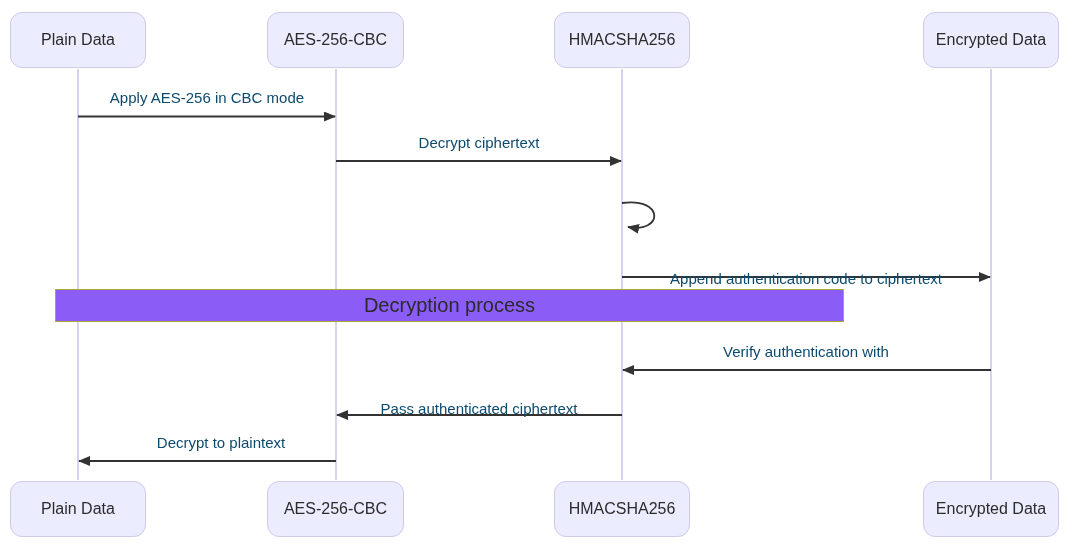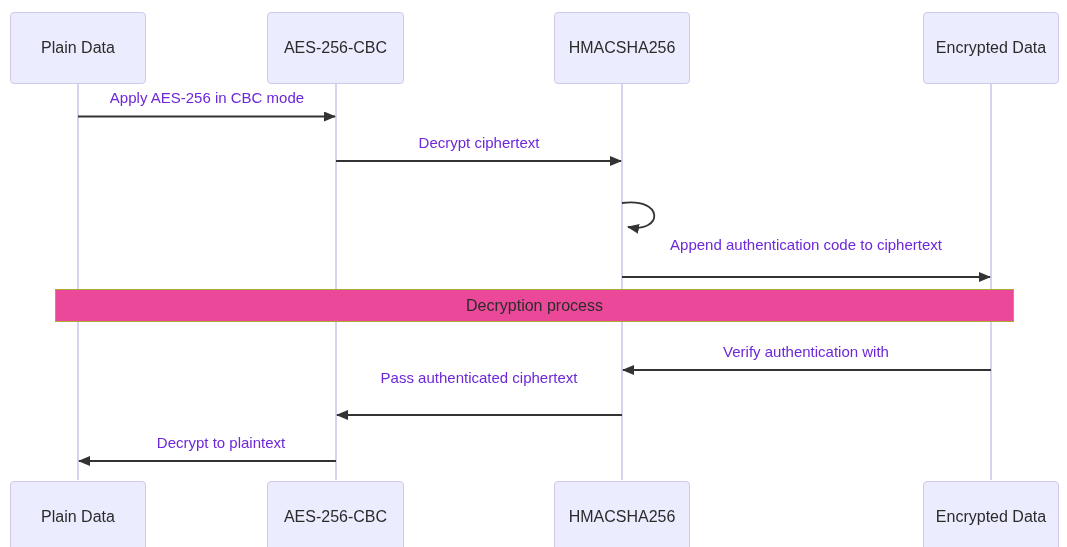--- a/index.html
+++ b/index.html
@@ -11,59 +11,59 @@
     position: relative;
     width: 1067px;
     height: 547px;
     background: #ffffff;
     font-family: "Liberation Sans", sans-serif;
     color: #333333;
     overflow: hidden;
   }
   .actor-box {
     position: absolute;
-    height: 72px;
+    height: 56px;
     background: #ECECFF;
     border: 1px solid #d0c9e8;
-    border-radius: 4px;
+    border-radius: 12px;
     display: flex;
     align-items: center;
     justify-content: center;
     font-size: 16px;
     color: #2b2b2b;
     box-sizing: border-box;
   }
   .lifeline {
     position: absolute;
     width: 2px;
     top: 69px;
     height: 411px;
     background: #d9d2ef;
   }
   .msg-label {
     position: absolute;
     transform: translateX(-50%);
     font-size: 15px;
     white-space: nowrap;
-    color: #6d28d9;
+    color: #0c4a6e;
     line-height: 18px;
   }
   .note-band {
     position: absolute;
     left: 55px;
     top: 289px;
-    width: 959px;
+    width: 789px;
     height: 33px;
-    background: #ec4899;
+    background: #8b5cf6;
     border: 1px solid #aaaa33;
     box-sizing: border-box;
     display: flex;
     align-items: center;
     justify-content: center;
-    font-size: 16px;
+    font-size: 20px;
     color: #2b2b2b;
   }
   svg.arrows {
     position: absolute;
     left: 0;
     top: 0;
     pointer-events: none;
   }
 </style>
 </head>
@@ -100,18 +100,18 @@
     <line x1="336" y1="161" x2="621" y2="161" stroke="#333333" stroke-width="1.8" marker-end="url(#ah)"></line>
     <path d="M622,203 C664,197 664,233 628,227" fill="none" stroke="#333333" stroke-width="1.8" marker-end="url(#ah)"></path>
     <line x1="622" y1="277" x2="990" y2="277" stroke="#333333" stroke-width="1.8" marker-end="url(#ah)"></line>
     <line x1="991" y1="370" x2="623" y2="370" stroke="#333333" stroke-width="1.8" marker-end="url(#ah)"></line>
     <line x1="622" y1="415" x2="337" y2="415" stroke="#333333" stroke-width="1.8" marker-end="url(#ah)"></line>
     <line x1="336" y1="461" x2="79" y2="461" stroke="#333333" stroke-width="1.8" marker-end="url(#ah)"></line>
   </svg>
 
   <div class="msg-label" style="left:207px; top:89px;">Apply AES-256 in CBC mode</div>
   <div class="msg-label" style="left:479px; top:134px;">Decrypt ciphertext</div>
-  <div class="msg-label" style="left:806px; top:236px;">Append authentication code to ciphertext</div>
+  <div class="msg-label" style="left:806px; top:270px;">Append authentication code to ciphertext</div>
   <div class="msg-label" style="left:806px; top:343px;">Verify authentication with</div>
-  <div class="msg-label" style="left:479px; top:369px;">Pass authenticated ciphertext</div>
+  <div class="msg-label" style="left:479px; top:400px;">Pass authenticated ciphertext</div>
   <div class="msg-label" style="left:221px; top:434px;">Decrypt to plaintext</div>
 
 </div>
 
 </body></html>

